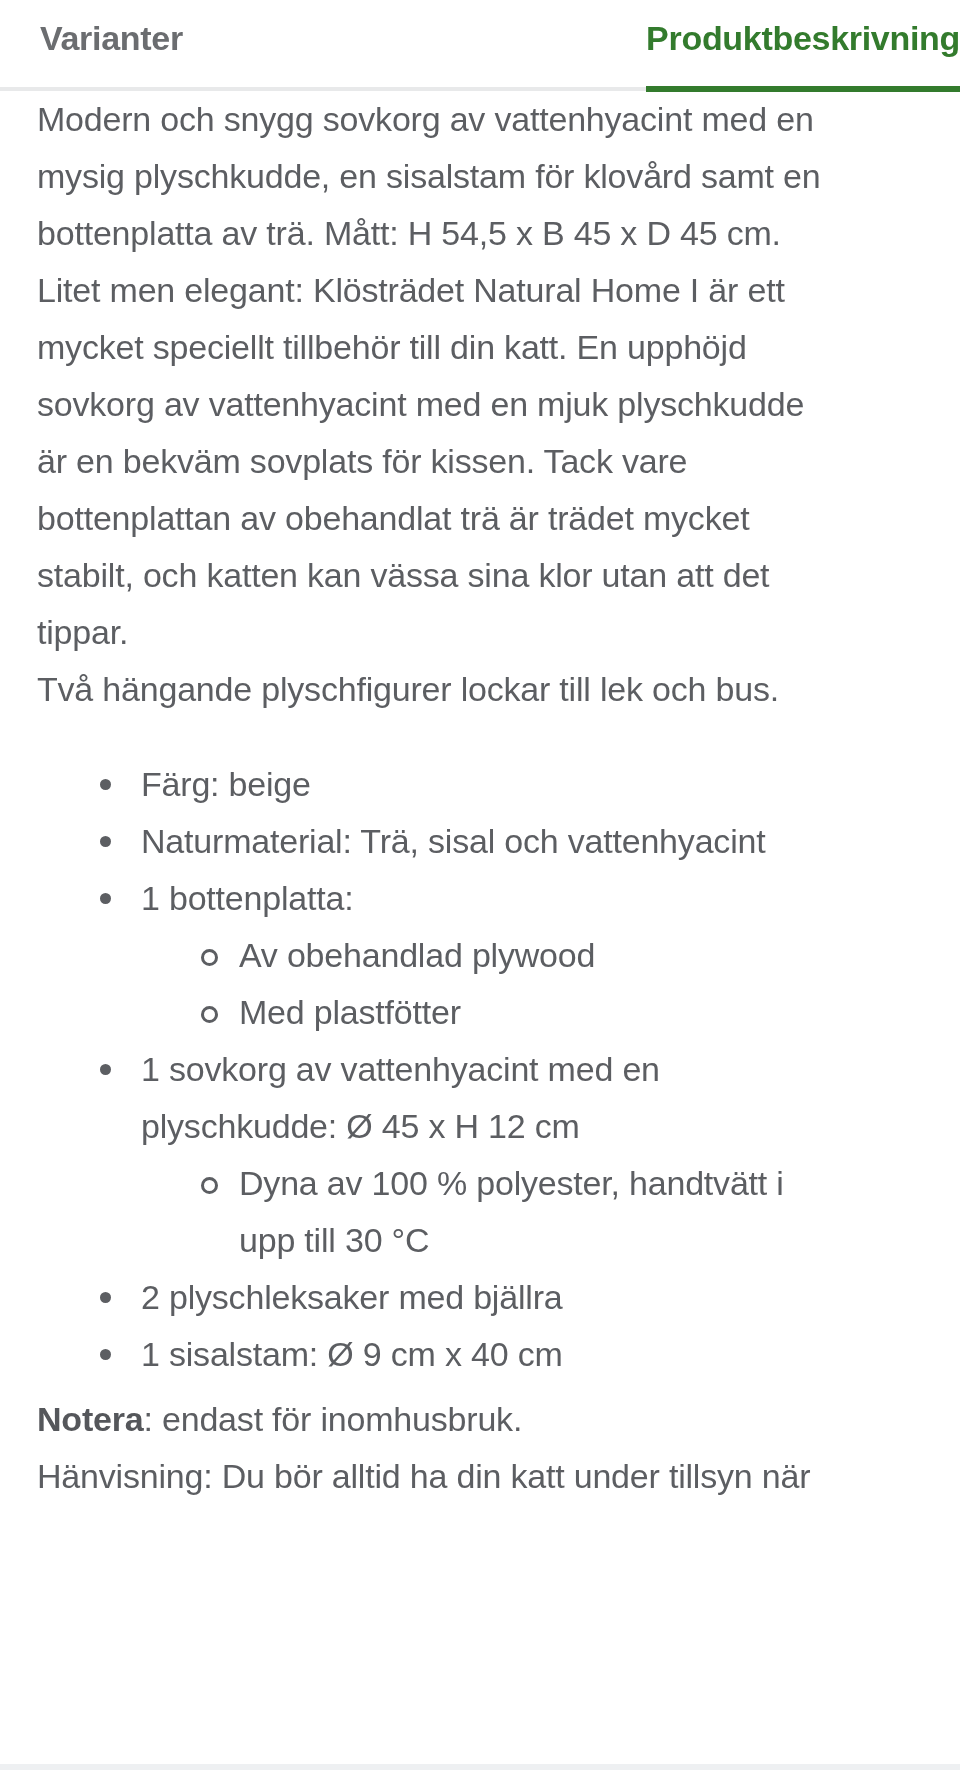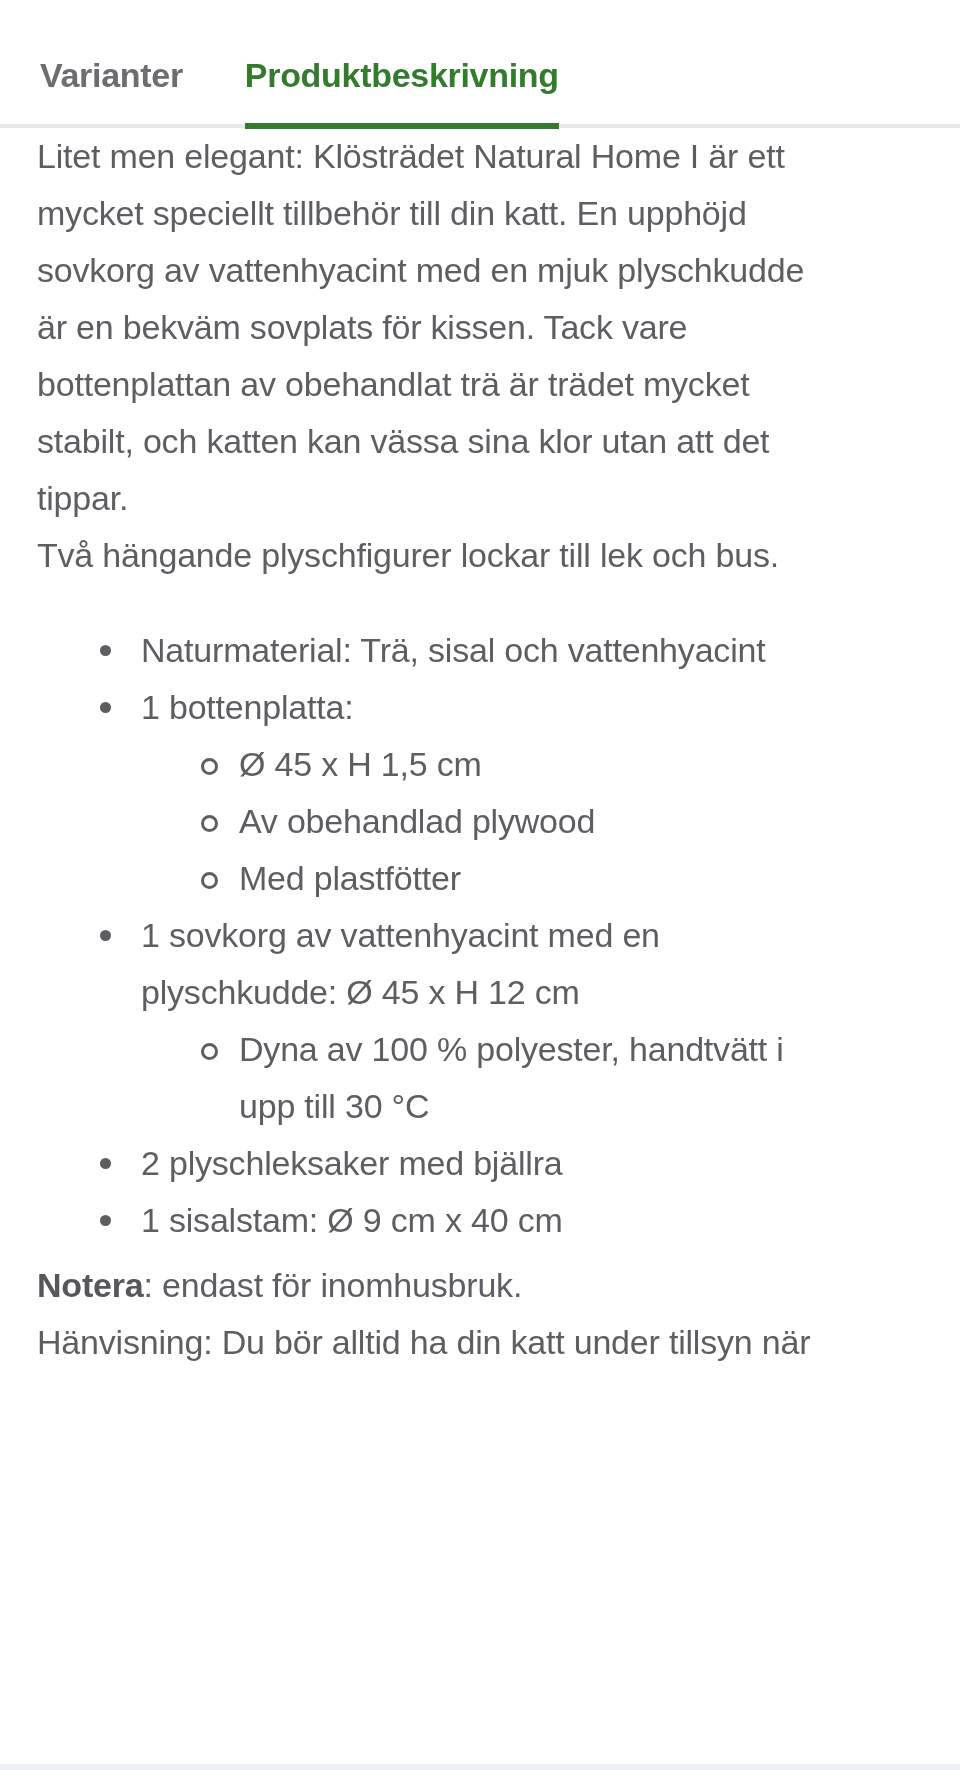--- a/index.html
+++ b/index.html
@@ -15,21 +15,22 @@
     width:960px;height:1770px;overflow:hidden;background:#ffffff;
     font-family:"Liberation Sans","DejaVu Sans",sans-serif;
     color:var(--body-text);
     position:relative;
   }
   
   .tabbar{
     display:flex;align-items:flex-end;
     padding:0 0 0 40px;gap:62px;
     border-bottom:4px solid var(--rule);
-    height:128px;
+    height:91px;
+    justify-content:space-between;
   }
   .tab{
     font-size:34px;font-weight:700;letter-spacing:-0.3px;
     color:var(--tab-inactive);
     line-height:52px;padding:36px 0 23px;
     cursor:pointer;white-space:nowrap;
   }
   .tab.active{
     color:var(--accent);
     border-bottom:6px solid var(--accent);
@@ -76,32 +77,36 @@
 </style>
 </head>
 <body>
 
 <nav class="tabbar">
   <div class="tab">Varianter</div>
   <div class="tab active">Produktbeskrivning</div>
 </nav>
 
 <main class="content">
+  <p class="p-intro">Modern och snygg sovkorg av vattenhyacint med en
+mysig plyschkudde, en sisalstam för klovård samt en
+bottenplatta av trä. Mått: H 54,5 x B 45 x D 45 cm.</p>
   <p class="p-desc">Litet men elegant: Klösträdet Natural Home I är ett
 mycket speciellt tillbehör till din katt. En upphöjd
 sovkorg av vattenhyacint med en mjuk plyschkudde
 är en bekväm sovplats för kissen. Tack vare
 bottenplattan av obehandlat trä är trädet mycket
 stabilt, och katten kan vässa sina klor utan att det
 tippar.</p>
   <p>Två hängande plyschfigurer lockar till lek och bus.</p>
 
   <ul class="bullets" id="bullet-list">
+      <li>Färg: beige</li>
       <li>Naturmaterial: Trä, sisal och vattenhyacint</li>
-      <li>1 bottenplatta:<ul class="subbullets"><li>Ø 45 x H 1,5 cm</li><li>Av obehandlad plywood</li><li>Med plastfötter</li></ul></li>
+      <li>1 bottenplatta:<ul class="subbullets"><li>Av obehandlad plywood</li><li>Med plastfötter</li></ul></li>
       <li>1 sovkorg av vattenhyacint med en
 plyschkudde: Ø 45 x H 12 cm<ul class="subbullets"><li>Dyna av 100 % polyester, handtvätt i
 upp till 30 °C</li></ul></li>
       <li>2 plyschleksaker med bjällra</li>
       <li>1 sisalstam: Ø 9 cm x 40 cm</li>
     </ul>
 
   <p class="note"><b>Notera</b><span>: endast för inomhusbruk.</span></p>
   <p class="reference">Hänvisning: Du bör alltid ha din katt under tillsyn när</p>
 </main>

